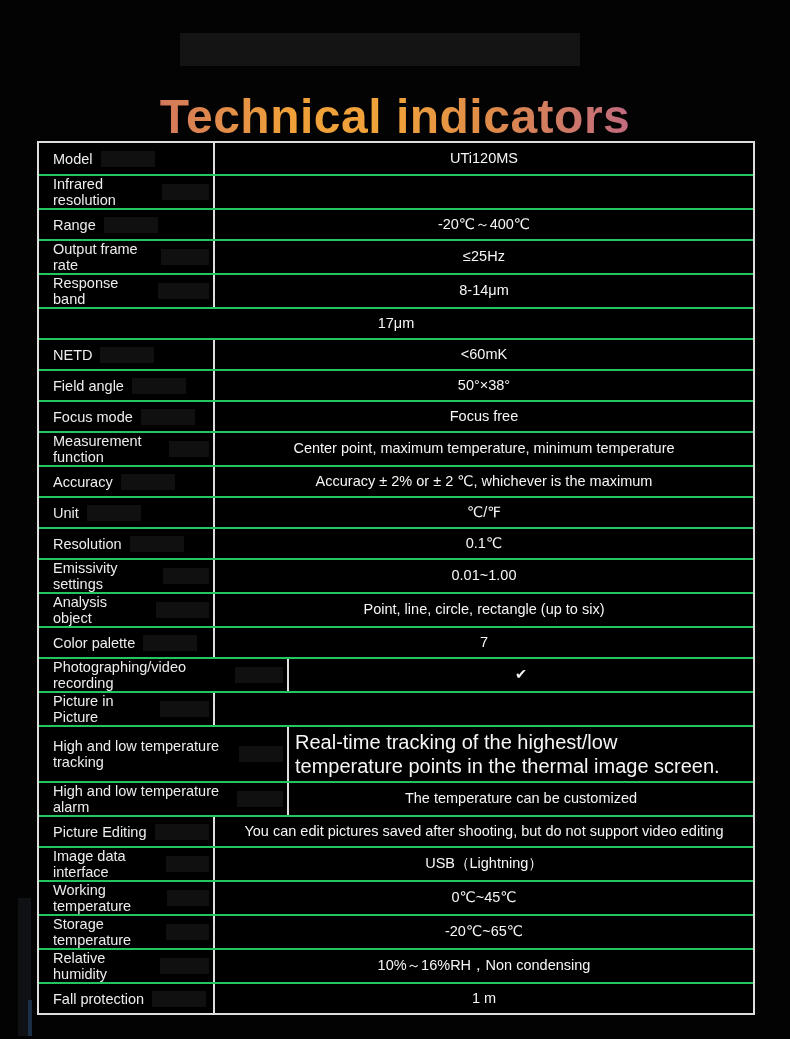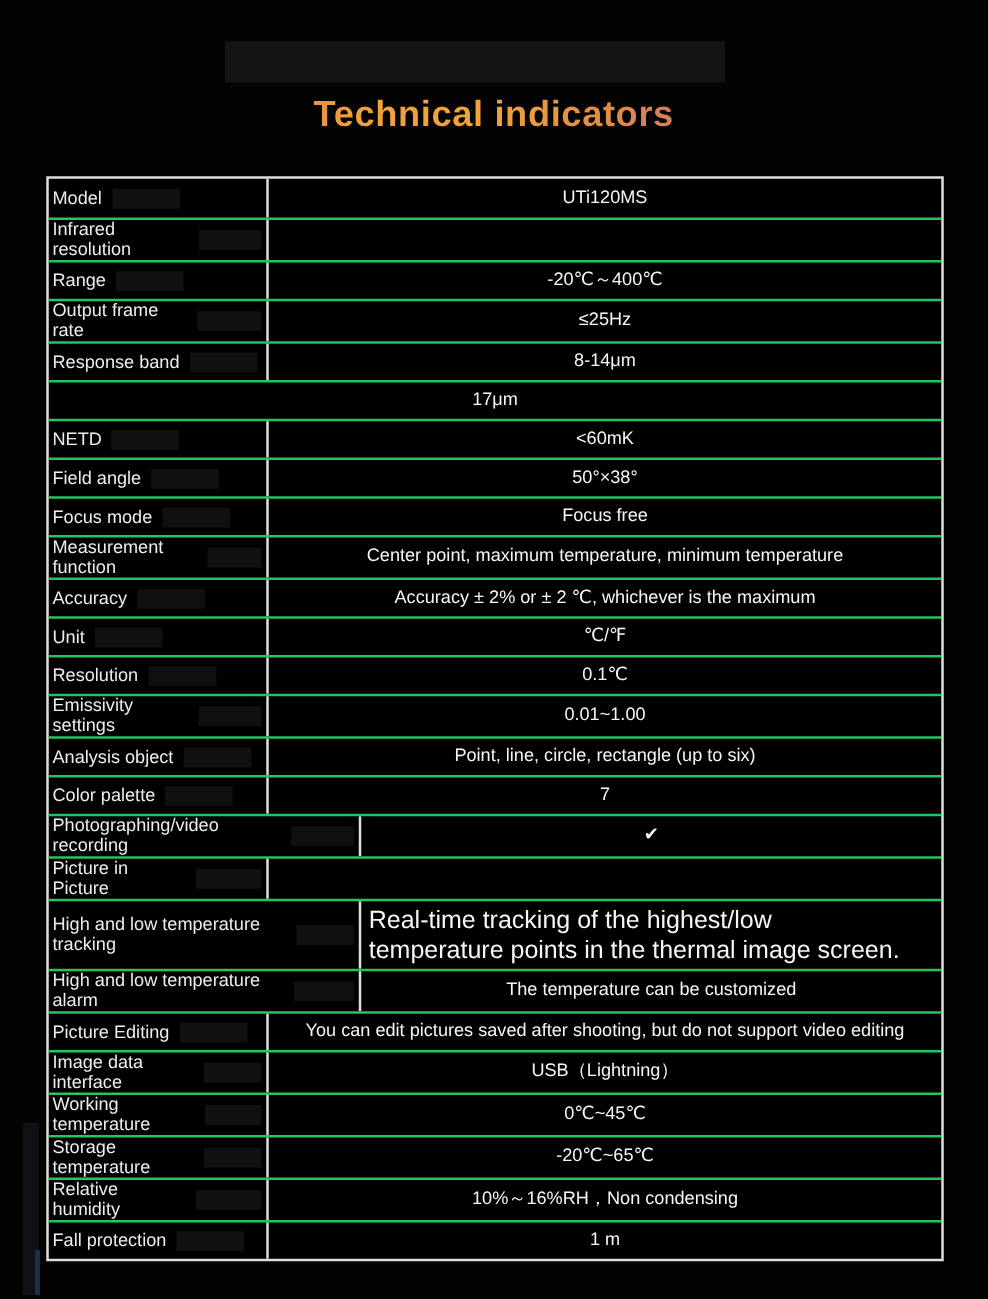--- a/index.html
+++ b/index.html
@@ -15,21 +15,21 @@
   .title-backdrop {
     position: absolute;
     left: 180px; top: 33px;
     width: 400px; height: 33px;
     background: #141414;
   }
   .page-title {
     position: absolute;
     top: 57px; left: 0; right: 0;
     text-align: center;
-    font-size: 29px;
+    font-size: 48px;
     font-weight: bold;
     letter-spacing: 0.5px;
     background: linear-gradient(90deg,
       #a9389f 0%, #c96a67 15%, #efa039 36%, #f0a23b 50%,
       #de8a49 62%, #c06a80 80%, #9e3bae 100%);
     -webkit-background-clip: text;
     background-clip: text;
     color: transparent;
     white-space: nowrap;
   }
@@ -43,21 +43,21 @@
     background: #000;
   }
   .row { display: flex; border-top: 2px solid #22c55e; min-height: 31px; }
   .row:first-child { border-top: none; }
   .label-cell {
     flex: 0 0 176px;
     width: 176px;
     border-right: 2px solid #dedede;
     display: flex;
     align-items: center;
-    padding-left: 3px;
+    padding-left: 14px;
     padding-right: 4px;
     color: #ededed;
     font-size: 14.5px;
     overflow: hidden;
   }
   .row.wide .label-cell { flex: 0 0 250px; width: 250px; }
   
   .label-cell::after {
     content: "";
     display: inline-block;

